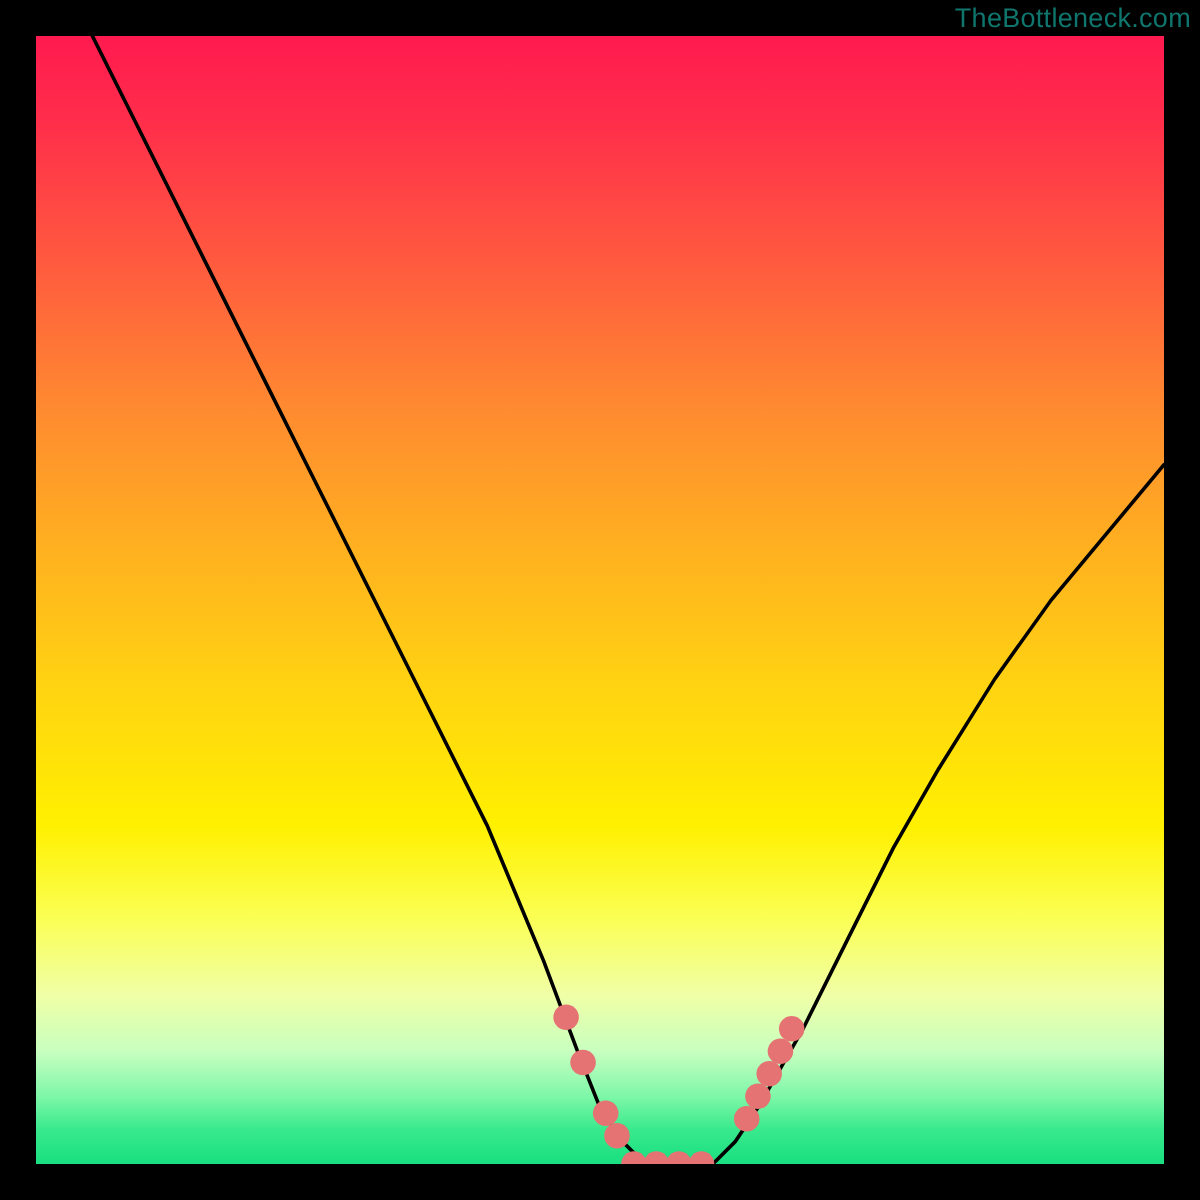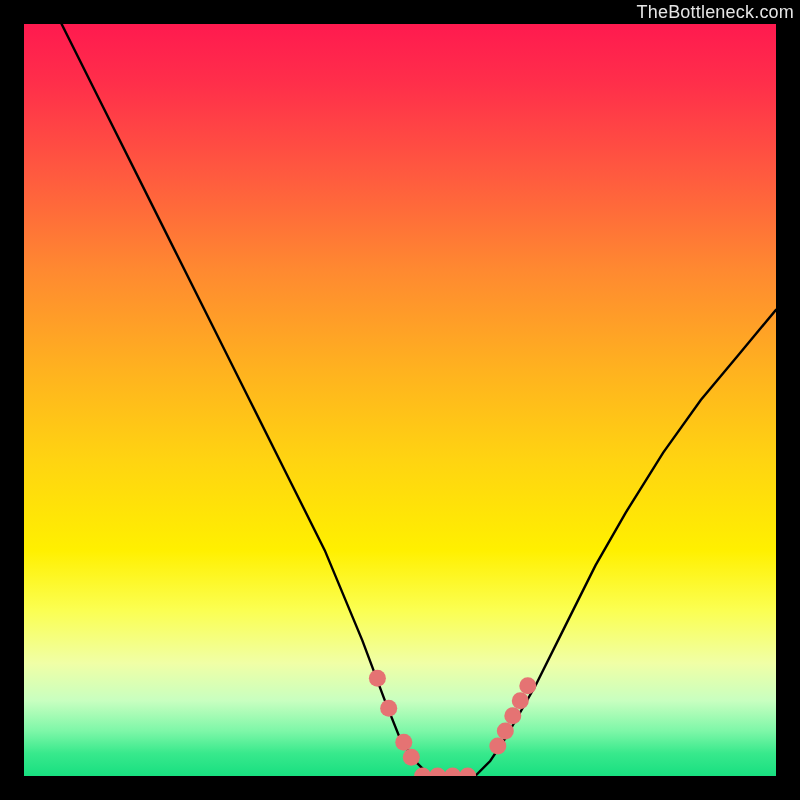--- a/index.html
+++ b/index.html
@@ -41,21 +41,21 @@
       #c8ffc0 90%,
       #7ef7a8 94%,
       #38e98c 97%,
       #18df80 100%
     );
   }
   .watermark {
     position: absolute;
     top: 2px;
     right: 6px;
-    color: #e5e5e5;
+    color: #0f766e;
     font-size: 18px;
     font-weight: 500;
     letter-spacing: 0.2px;
     user-select: none;
   }
   svg.curve {
     position: absolute;
     inset: 0;
   }
 </style>

